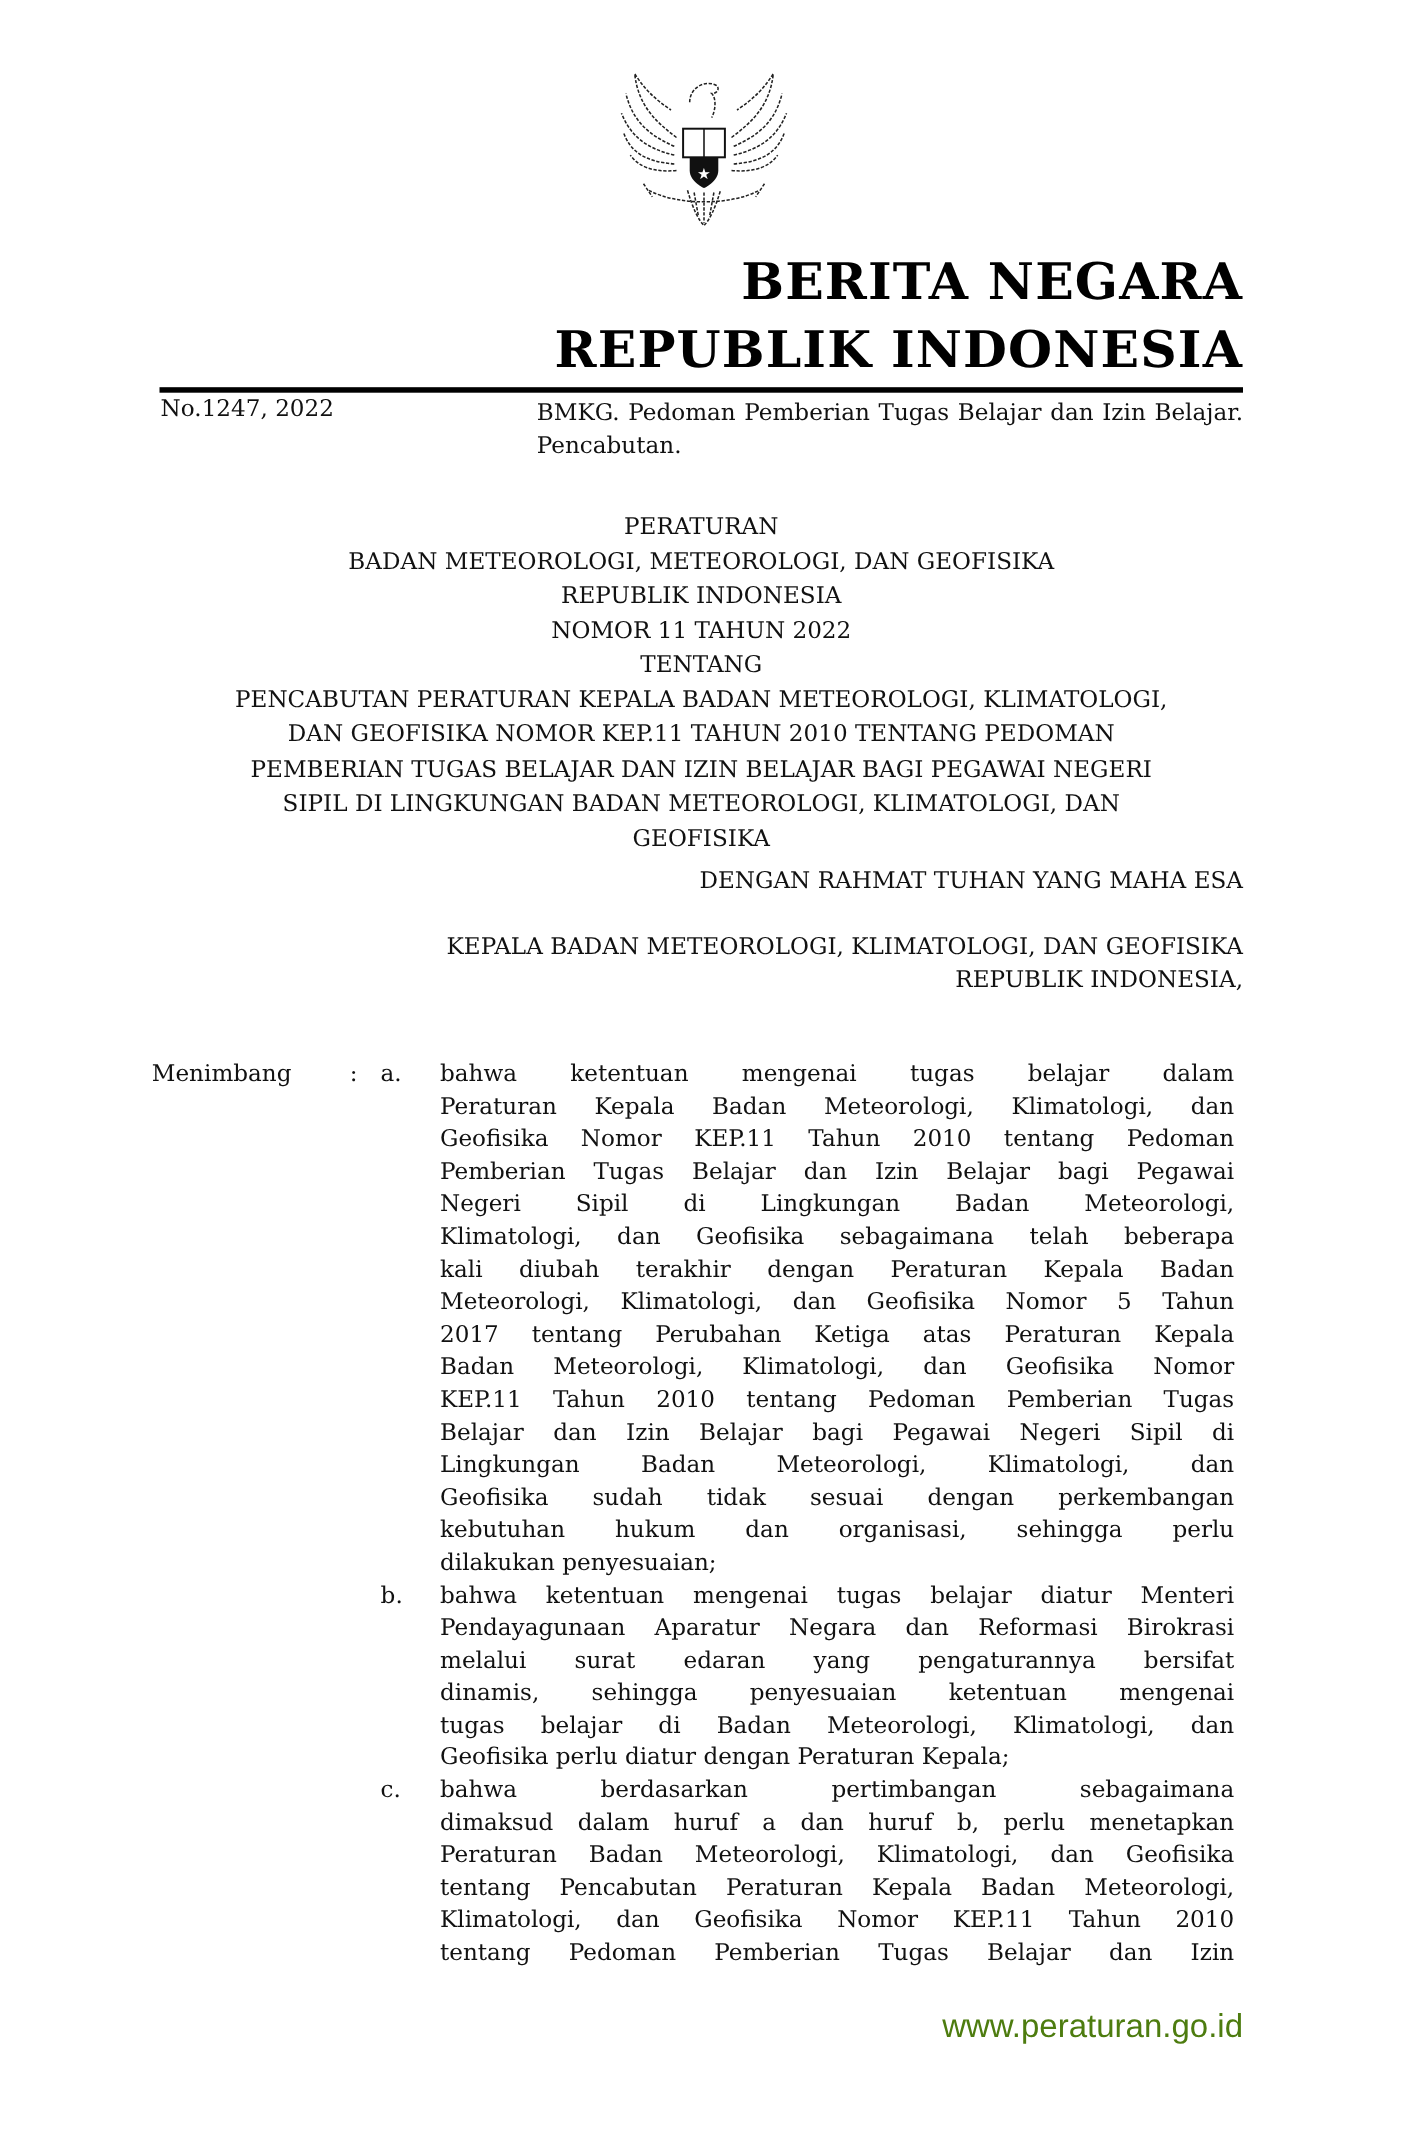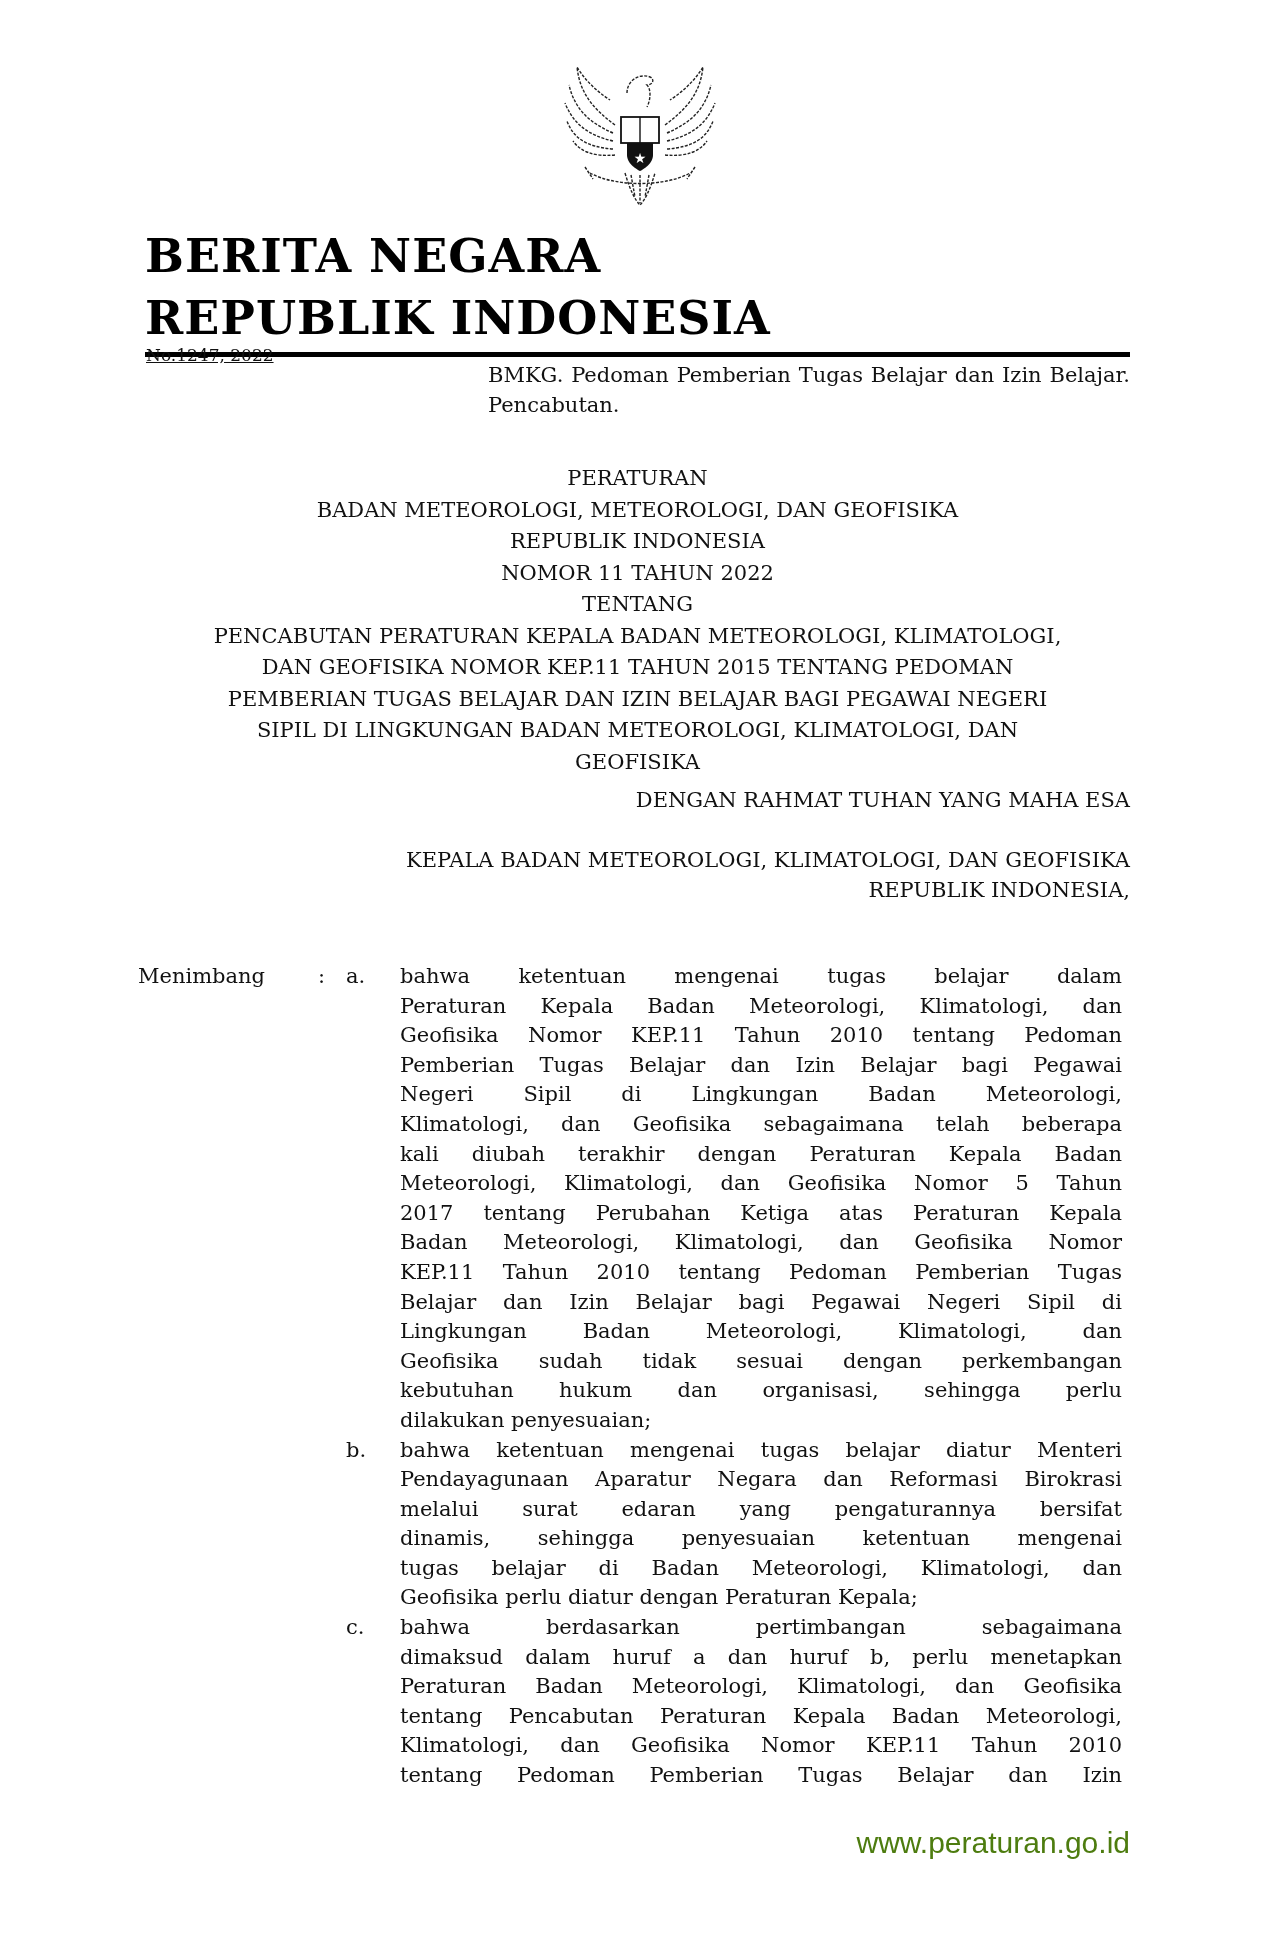--- a/index.html
+++ b/index.html
@@ -1,27 +1,27 @@
 <!DOCTYPE html>
 <html><head>
   <meta charset="utf-8">
   <style>
     html, body { margin: 0; padding: 0; background: #ffffff; }
     body { width: 1275px; height: 1950px; position: relative; overflow: hidden; font-family: "DejaVu Serif", "Liberation Serif", serif; color: #111; }
     .page { position: absolute; left: 0; top: 0; width: 1275px; height: 1950px; }
 
     .emblem { position: absolute; left: 555px; top: 55px; width: 170px; height: 160px; }
 
-    .masthead { position: absolute; left: 145px; width: 985px; text-align: left; font-weight: bold; font-family: "DejaVu Serif", serif; letter-spacing: 1px; color: #000; }
+    .masthead { position: absolute; left: 145px; width: 985px; text-align: right; font-weight: bold; font-family: "DejaVu Serif", serif; letter-spacing: 1px; color: #000; }
     .mh1 { top: 228px; font-size: 46px; line-height: 56px; }
     .mh2 { top: 290px; font-size: 46px; line-height: 56px; }
 
     .rule { position: absolute; left: 145px; top: 352px; width: 985px; height: 5px; background: #000; }
 
-    .issue-no { position: absolute; left: 146px; top: 340px; font-size: 17px; line-height: 30px; text-decoration: underline; }
+    .issue-no { position: absolute; left: 146px; top: 356px; font-size: 21px; line-height: 30px; }
     .issue-desc { position: absolute; left: 488px; top: 360px; width: 642px; font-size: 21px; line-height: 30px; text-align: justify; text-align-last: left; }
 
     .center-block { position: absolute; left: 145px; width: 985px; text-align: center; font-size: 21px; line-height: 29.5px; }
     .title-block { top: 462px; }
     .title-block div { margin: 2px; }
     .rahmat { top: 786px; text-align: right; }
     .kepala { top: 846px; text-align: right; }
 
     .consider { position: absolute; left: 138px; top: 962px; width: 984px; font-size: 21px; line-height: 29.6px; }
     .consider .label { position: absolute; left: 0; top: 0; }
@@ -79,21 +79,21 @@
   <div class="issue-no">No.1247, 2022</div>
   <div class="issue-desc">BMKG. Pedoman Pemberian Tugas Belajar dan Izin Belajar. Pencabutan.</div>
 
   <div class="center-block title-block">
     <div>PERATURAN</div>
     <div>BADAN METEOROLOGI, METEOROLOGI, DAN GEOFISIKA</div>
     <div>REPUBLIK INDONESIA</div>
     <div>NOMOR 11 TAHUN 2022</div>
     <div>TENTANG</div>
     <div>PENCABUTAN PERATURAN KEPALA BADAN METEOROLOGI, KLIMATOLOGI,</div>
-    <div>DAN GEOFISIKA NOMOR KEP.11 TAHUN 2015 TENTANG PEDOMAN</div>
+    <div>DAN GEOFISIKA NOMOR KEP.11 TAHUN 2010 TENTANG PEDOMAN</div>
     <div>PEMBERIAN TUGAS BELAJAR DAN IZIN BELAJAR BAGI PEGAWAI NEGERI</div>
     <div>SIPIL DI LINGKUNGAN BADAN METEOROLOGI, KLIMATOLOGI, DAN</div>
     <div>GEOFISIKA</div>
   </div>
 
   <div class="center-block rahmat">DENGAN RAHMAT TUHAN YANG MAHA ESA</div>
 
   <div class="center-block kepala">
     <div>KEPALA BADAN METEOROLOGI, KLIMATOLOGI, DAN GEOFISIKA</div>
     <div>REPUBLIK INDONESIA,</div>

